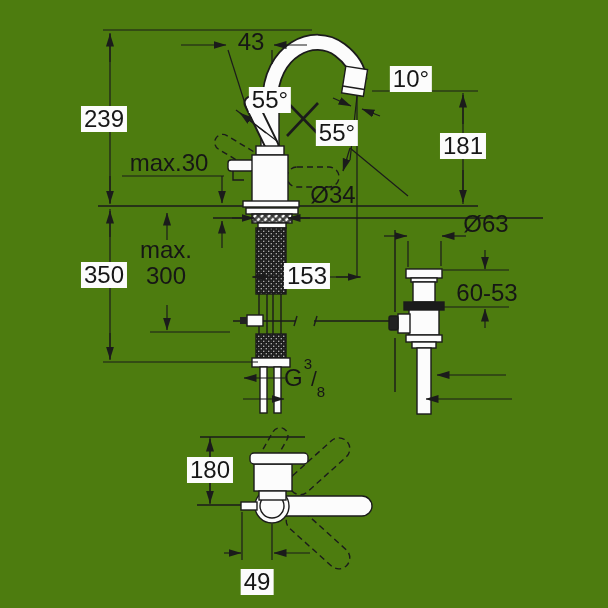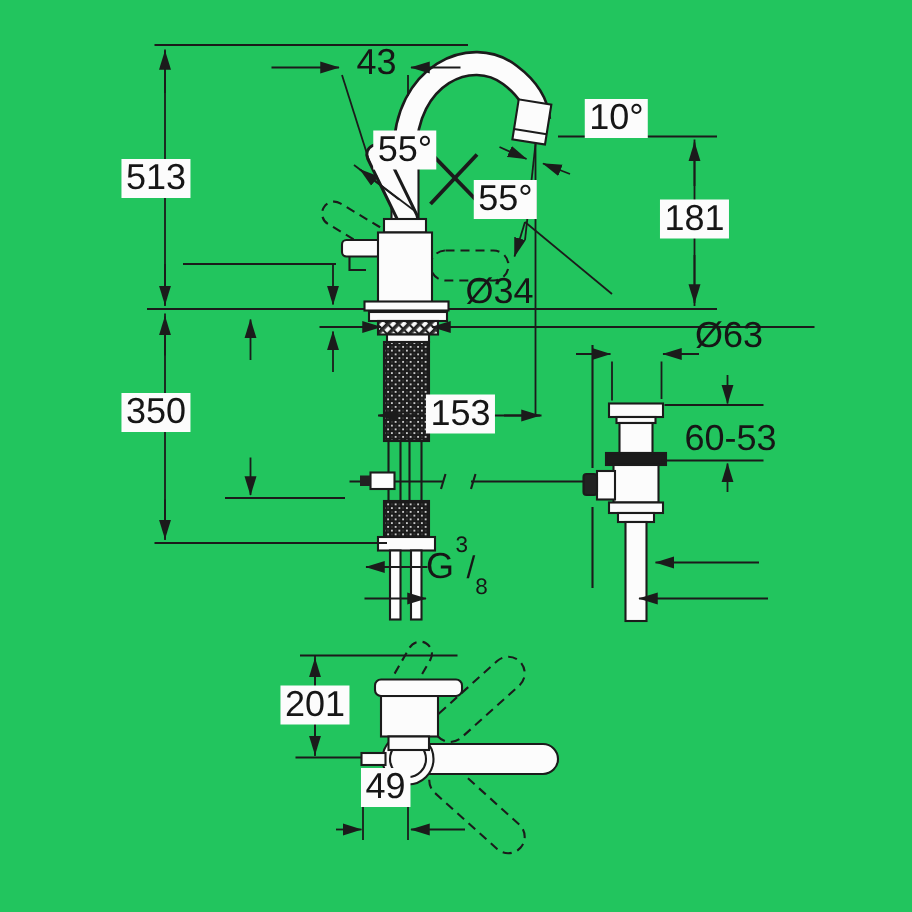--- a/index.html
+++ b/index.html
@@ -1,16 +1,16 @@
 <!DOCTYPE html>
 <html><head>
 <meta charset="utf-8">
 <style>
   html,body{margin:0;padding:0;background:#fff;}
-  .stage{position:relative;width:608px;height:608px;background:#22c55e;outline:1px solid #ececec;
+  .stage{position:relative;width:608px;height:608px;background:#4d7c0f;outline:1px solid #ececec;
          font-family:"Liberation Sans","DejaVu Sans",sans-serif;overflow:hidden;}
   .stage svg{position:absolute;left:0;top:0;}
   .lbl{position:absolute;transform:translate(-50%,-50%);font-size:24px;line-height:1;
        color:#161616;white-space:nowrap;}
   .bg{background:#fcfcfc;padding:1px 3px;}
   .anchor{transform:none;}
   .thread sup{font-size:15px;position:relative;top:-8px;left:1px;}
   .thread sub{font-size:15px;position:relative;top:5px;}
   .thread .sl{font-size:21px;}
   .two-line{text-align:center;line-height:26px;}
@@ -223,29 +223,34 @@
     <g>
       <line x1="242" y1="512" x2="242" y2="560"></line>
       <line x1="272" y1="524" x2="272" y2="560"></line>
       <line x1="224" y1="553" x2="241" y2="553" marker-end="url(#ah)"></line>
       <line x1="310" y1="553" x2="274" y2="553" marker-end="url(#ah)"></line>
     </g>
   </g>
 </svg>
 
 <div class="lbl" style="left:251px;top:42px">43</div>
-<div class="lbl bg" style="left:104px;top:119px">513</div>
+<div class="lbl bg" style="left:104px;top:119px">239</div>
+<div class="lbl" style="left:169px;top:163px">max.30</div>
 <div class="lbl bg" style="left:270px;top:100px">55°</div>
 <div class="lbl bg" style="left:337px;top:133px">55°</div>
 <div class="lbl bg" style="left:411px;top:79px">10°</div>
 <div class="lbl bg" style="left:463px;top:146px">181</div>
 <div class="lbl" style="left:333px;top:195px">Ø34</div>
 <div class="lbl bg" style="left:104px;top:275px">350</div>
+<div class="lbl two-line" style="left:166px;top:263px">
+  <div>max.</div>
+  <div>300</div>
+</div>
 <div class="lbl bg" style="left:307px;top:276px">153</div>
 <div class="lbl" style="left:486px;top:224px">Ø63</div>
 <div class="lbl" style="left:487px;top:293px">60-53</div>
 <div class="lbl anchor thread" style="left:284px;top:364px">
   <span>G</span><sup>3</sup><span class="sl">/</span><sub>8</sub>
 </div>
-<div class="lbl bg" style="left:210px;top:470px">201</div>
-<div class="lbl bg" style="left:257px;top:525px">49</div>
+<div class="lbl bg" style="left:210px;top:470px">180</div>
+<div class="lbl bg" style="left:257px;top:582px">49</div>
 
 </div>
 
 </body></html>

